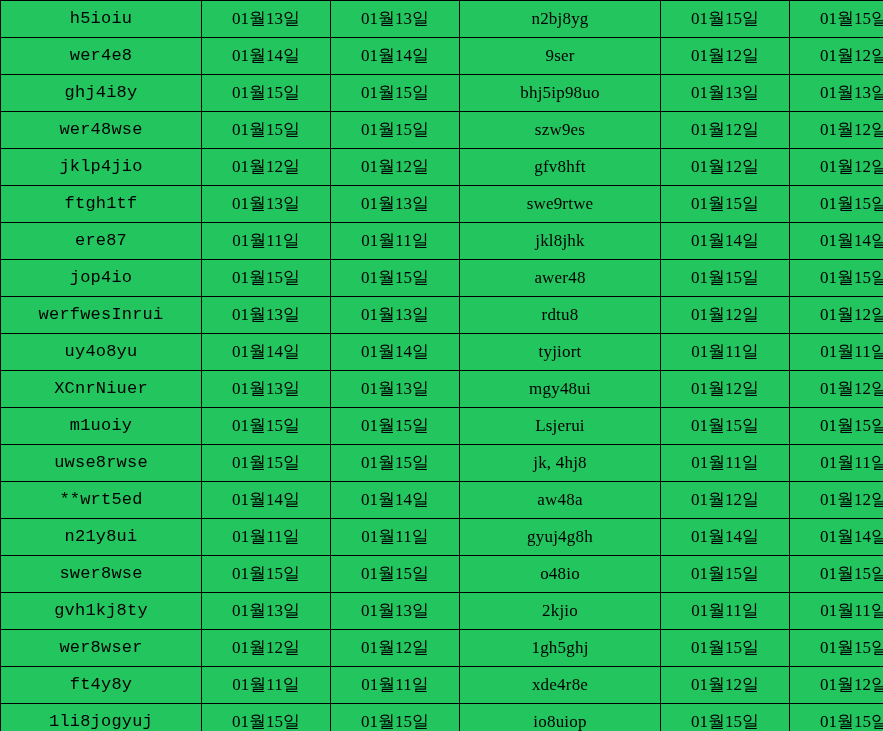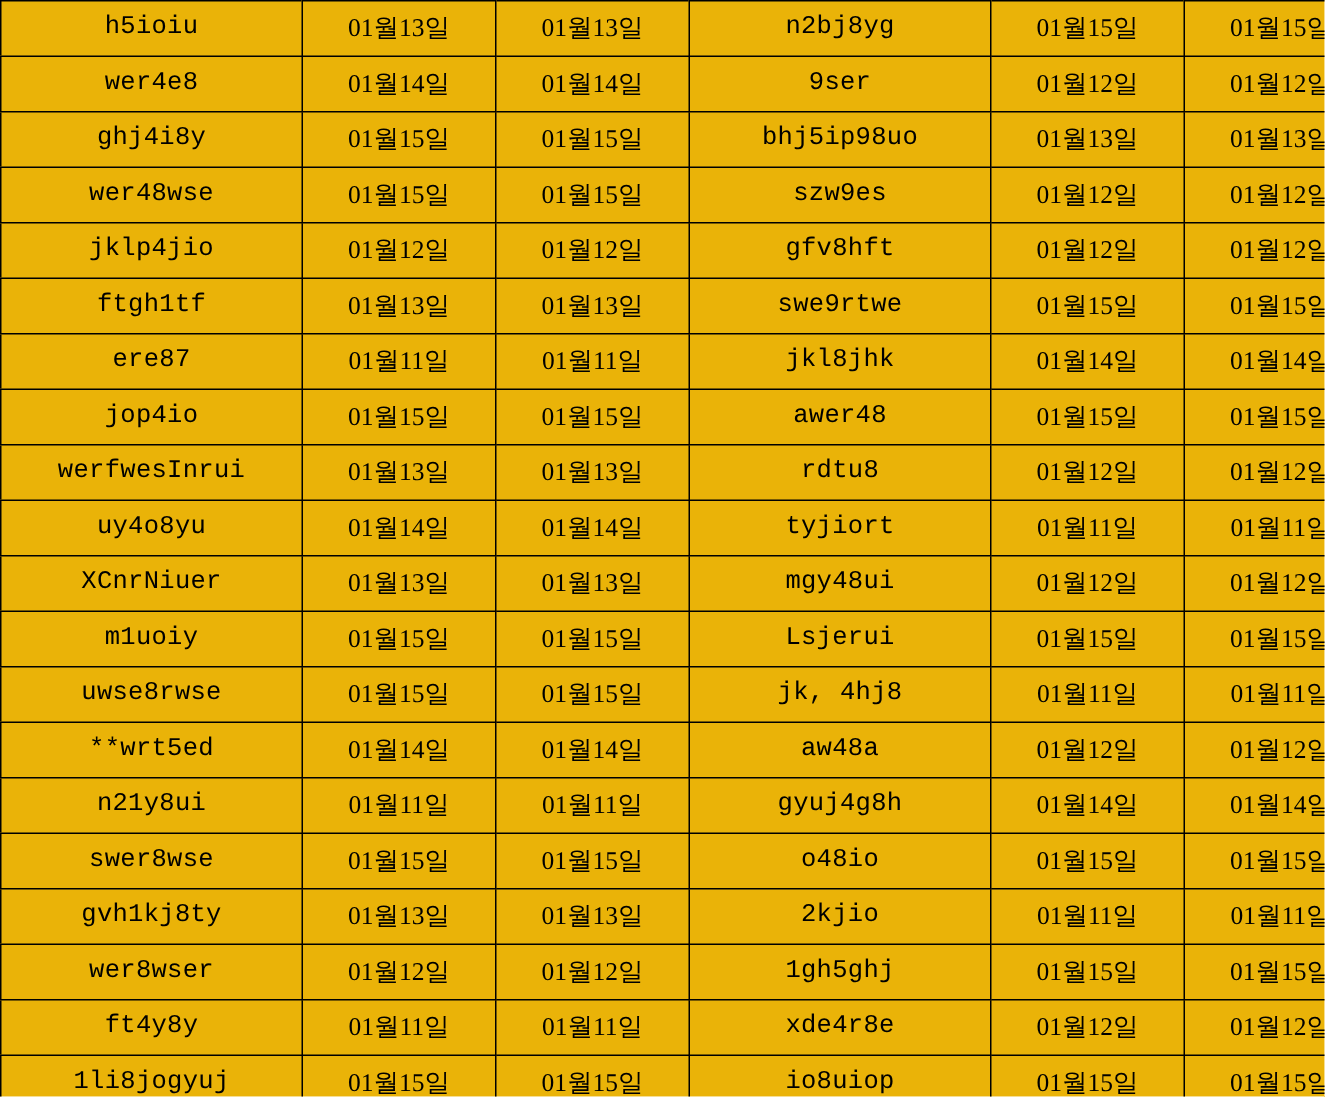--- a/index.html
+++ b/index.html
@@ -11,21 +11,21 @@
     width: 883px;
     height: 731px;
     font-family: "Liberation Serif", serif;
     color: #000000;
     overflow: hidden;
   }
   .sheet {
     width: 883px;
     height: 731px;
     position: relative;
-    background: #eab308;
+    background: #22c55e;
   }
   table.grid {
     border-collapse: collapse;
     table-layout: fixed;
     width: 881px;
     margin: 0;
     border-top: 1px solid #000000;
     border-left: 1px solid #000000;
   }
   table.grid td {
@@ -46,21 +46,21 @@
     font-size: 16px;
     letter-spacing: 0.2px;
   }
   td.c-date {
     width: 120px;
     font-family: "Liberation Serif", serif;
     font-size: 17px;
   }
   td.c-name2 {
     width: 192px;
-    font-family: Liberation Mono, monospace;
+    font-family: Liberation Serif, serif;
     font-size: 16px;
     letter-spacing: 0.2px;
   }
 </style>
 </head>
 <body>
 
 <div class="sheet">
   <table class="grid">
     <tbody>

